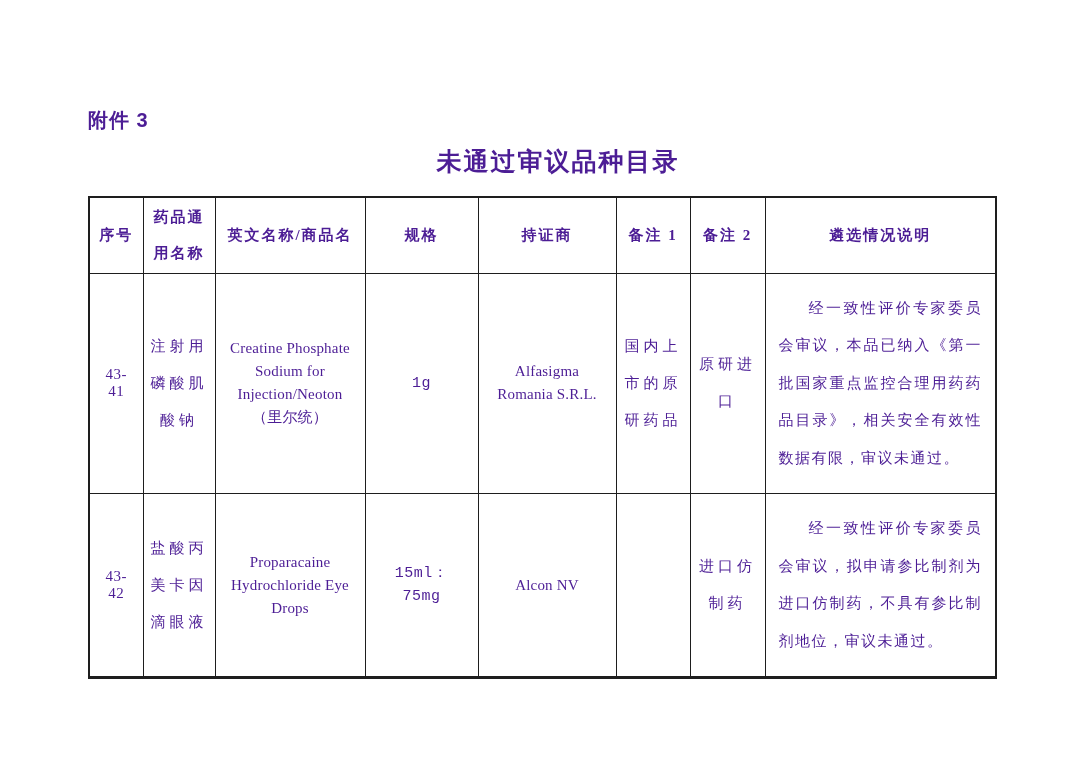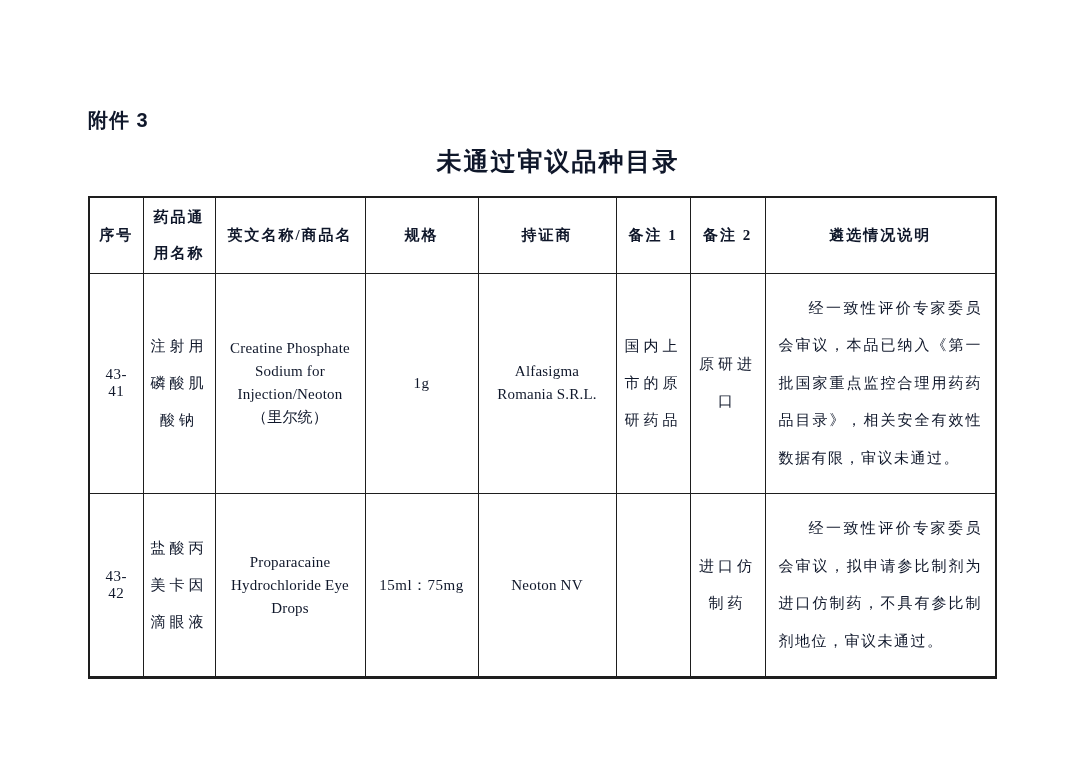--- a/index.html
+++ b/index.html
@@ -6,21 +6,21 @@
     margin: 0;
     padding: 0;
     background: #ffffff;
   }
   .page {
     position: relative;
     width: 1080px;
     height: 763px;
     background: #ffffff;
     font-family: "Liberation Serif", "DejaVu Serif", serif;
-    color: #0f172a;
+    color: #4c1d95;
     overflow: hidden;
   }
   .attachment {
     position: absolute;
     left: 88px;
     top: 107px;
     font-family: "Liberation Sans", "DejaVu Sans", sans-serif;
     font-weight: 700;
     font-size: 20px;
     letter-spacing: 1px;
@@ -69,21 +69,21 @@
   td.c-cjk {
     letter-spacing: 4px;
     line-height: 37px;
     padding: 0 4px;
   }
   td.c-latin {
     line-height: 23px;
     padding: 0 13px;
     letter-spacing: 0.2px;
   }
-  td.c-spec { line-height: 23px; letter-spacing: 0.5px; }
+  td.c-spec { line-height: 23px; letter-spacing: 0.5px; font-family: Liberation Mono, monospace; }
   td.c-note {
     text-align: justify;
     line-height: 37.5px;
     padding: 16px 13px;
     text-indent: 2em;
     letter-spacing: 1.5px;
   }
   .page-number {
     position: absolute;
     left: 0;
@@ -134,21 +134,21 @@
         <td class="c-latin">Alfasigma Romania S.R.L.</td>
         <td class="c-cjk">国内上市的原研药品</td>
         <td class="c-cjk">原研进口</td>
         <td class="c-note">经一致性评价专家委员会审议，本品已纳入《第一批国家重点监控合理用药药品目录》，相关安全有效性数据有限，审议未通过。</td>
       </tr>
       <tr class="row-b">
         <td class="c-seq">43-42</td>
         <td class="c-cjk">盐酸丙美卡因滴眼液</td>
         <td class="c-latin">Proparacaine Hydrochloride Eye Drops</td>
         <td class="c-spec">15ml：75mg</td>
-        <td class="c-latin">Neoton NV</td>
+        <td class="c-latin">Alcon NV</td>
         <td class="c-cjk"></td>
         <td class="c-cjk">进口仿制药</td>
         <td class="c-note">经一致性评价专家委员会审议，拟申请参比制剂为进口仿制药，不具有参比制剂地位，审议未通过。</td>
       </tr>
     </tbody>
   </table>
 
 
 </div>
 

